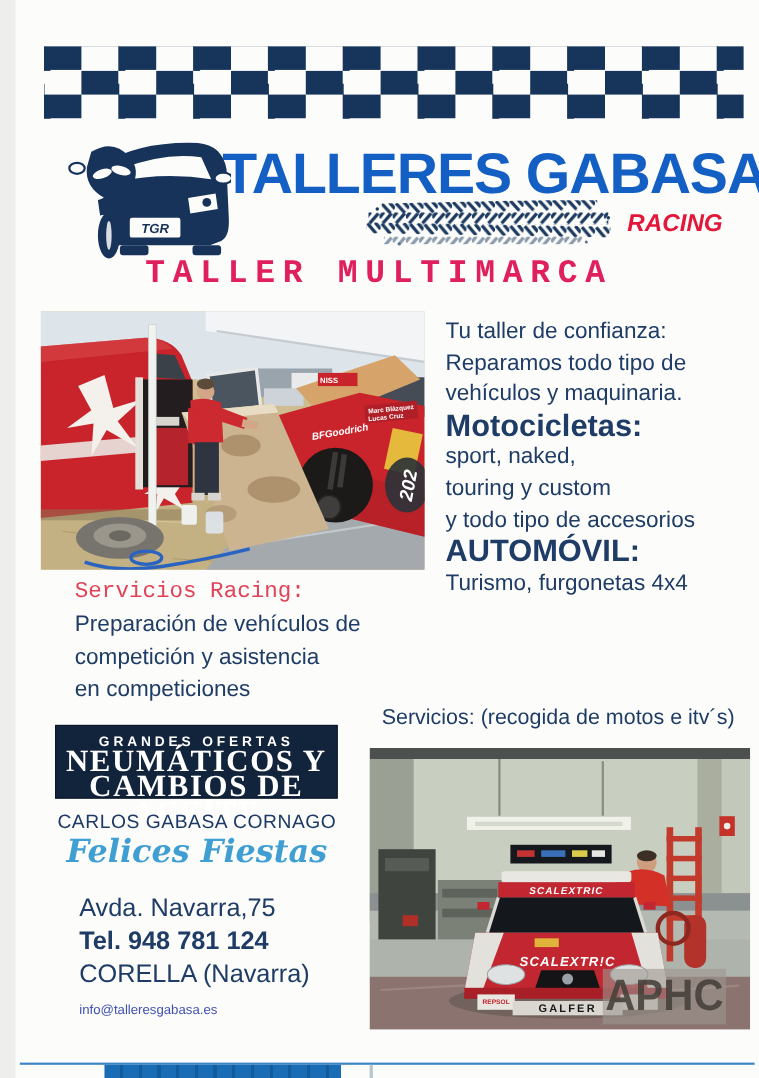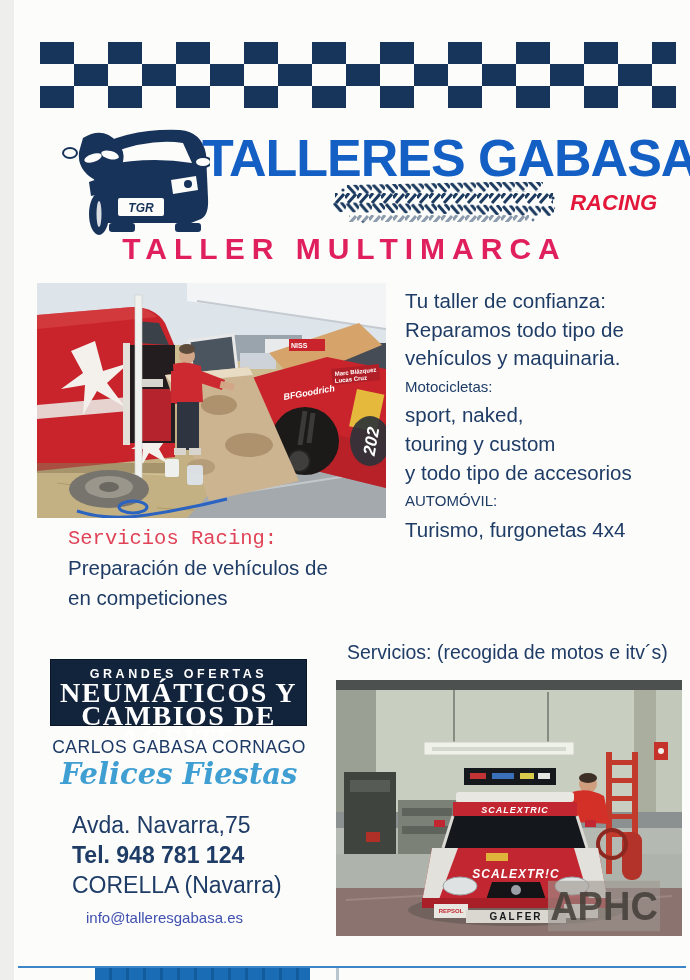--- a/index.html
+++ b/index.html
@@ -14,32 +14,32 @@
 
   
   .logo-svg{position:absolute;left:55px;top:118px;}
   .brand{position:absolute;left:202px;top:128px;width:470px;
          font-weight:900;font-size:52px;letter-spacing:-1px;
          color:#135fc4;white-space:nowrap;}
   .tiretrack{position:absolute;left:333px;top:182px;}
   .racing{position:absolute;left:505px;top:190px;width:152px;text-align:right;
           font-style:italic;font-weight:900;font-size:22px;color:#e2173a;letter-spacing:0;}
   .subtitle{position:absolute;left:92px;top:232px;width:505px;text-align:center;
-            font-weight:700;font-size:30px;letter-spacing:7px;color:#e0205c;white-space:nowrap;}
+            font-weight:700;font-size:30px;letter-spacing:7px;color:#e0205c;white-space:nowrap;font-family:Liberation Mono, monospace;}
 
   
   .photo{position:absolute;display:block;}
   .photo-left{left:37px;top:283px;}
   .photo-right{left:336px;top:680px;}
 
   
   .info-col{position:absolute;left:405px;top:287px;width:280px;
             color:#1e3c66;font-size:20.5px;line-height:28.6px;}
   .info-col .line{white-space:pre-wrap;}
-  .info-col .hd{font-weight:400;font-size:15px;}
+  .info-col .hd{font-weight:700;font-size:28px;}
 
   
   .racing-block{position:absolute;left:68px;top:524px;color:#1e3c66;
                 font-size:20.5px;line-height:29.4px;}
   .racing-block .hd{color:#e04358;font-family:Liberation Mono, monospace;}
 
   .services-line{position:absolute;left:347px;top:641px;font-size:19.5px;color:#1e3c66;}
 
   
   .offers{position:absolute;left:50px;top:659px;width:257px;height:67px;box-sizing:border-box;
@@ -50,21 +50,21 @@
 
   .owner{position:absolute;left:45px;top:737px;width:268px;text-align:center;
          font-size:17.5px;letter-spacing:.5px;color:#1d3a66;}
   .greeting{position:absolute;left:45px;top:757px;width:268px;text-align:center;
             font-family:"DejaVu Serif",serif;font-style:italic;font-weight:700;
             font-size:29px;color:#3f9fd2;}
 
   
   .contact{position:absolute;left:72px;top:810px;color:#1e3c66;font-size:23px;line-height:30px;}
   .contact .phone{font-weight:700;}
-  .contact .email{font-size:15px;color:#4050b0;margin-top:3px;margin-left:14px;}
+  .contact .email{font-size:12px;color:#4050b0;margin-top:3px;}
 
   
   .watermark{position:absolute;left:548px;top:882px;width:112px;height:48px;
              background:rgba(156,150,144,.6);display:flex;align-items:center;justify-content:center;
              font-weight:700;font-size:38px;color:rgba(70,64,58,.88);transform:scaleY(1.05);}
 
   
   .bottom-line{position:absolute;left:18px;top:966px;width:668px;height:2px;background:#3c85c6;}
   .bottom-bar{position:absolute;left:95px;top:968px;width:215px;height:12px;
               background:repeating-linear-gradient(90deg,#1a6db4 0 14px,#135c9c 14px 17px);}
@@ -222,20 +222,21 @@
     <div class="line">sport, naked,</div>
     <div class="line">touring y custom</div>
     <div class="line">y todo tipo de accesorios</div>
     <div class="line hd">AUTOMÓVIL:</div>
     <div class="line">Turismo, furgonetas 4x4</div>
   </div>
 
   <div class="racing-block">
     <div class="hd">Servicios Racing:</div>
     <div>Preparación de vehículos de</div>
+    <div>competición y asistencia</div>
     <div>en competiciones</div>
   </div>
 
   <div class="services-line">Servicios: (recogida de motos e itv´s)</div>
 
   <div class="offers">
     <div class="l1">GRANDES OFERTAS</div>
     <div class="l2">NEUMÁTICOS Y</div>
     <div class="l3">CAMBIOS DE ACEITE</div>
   </div>

